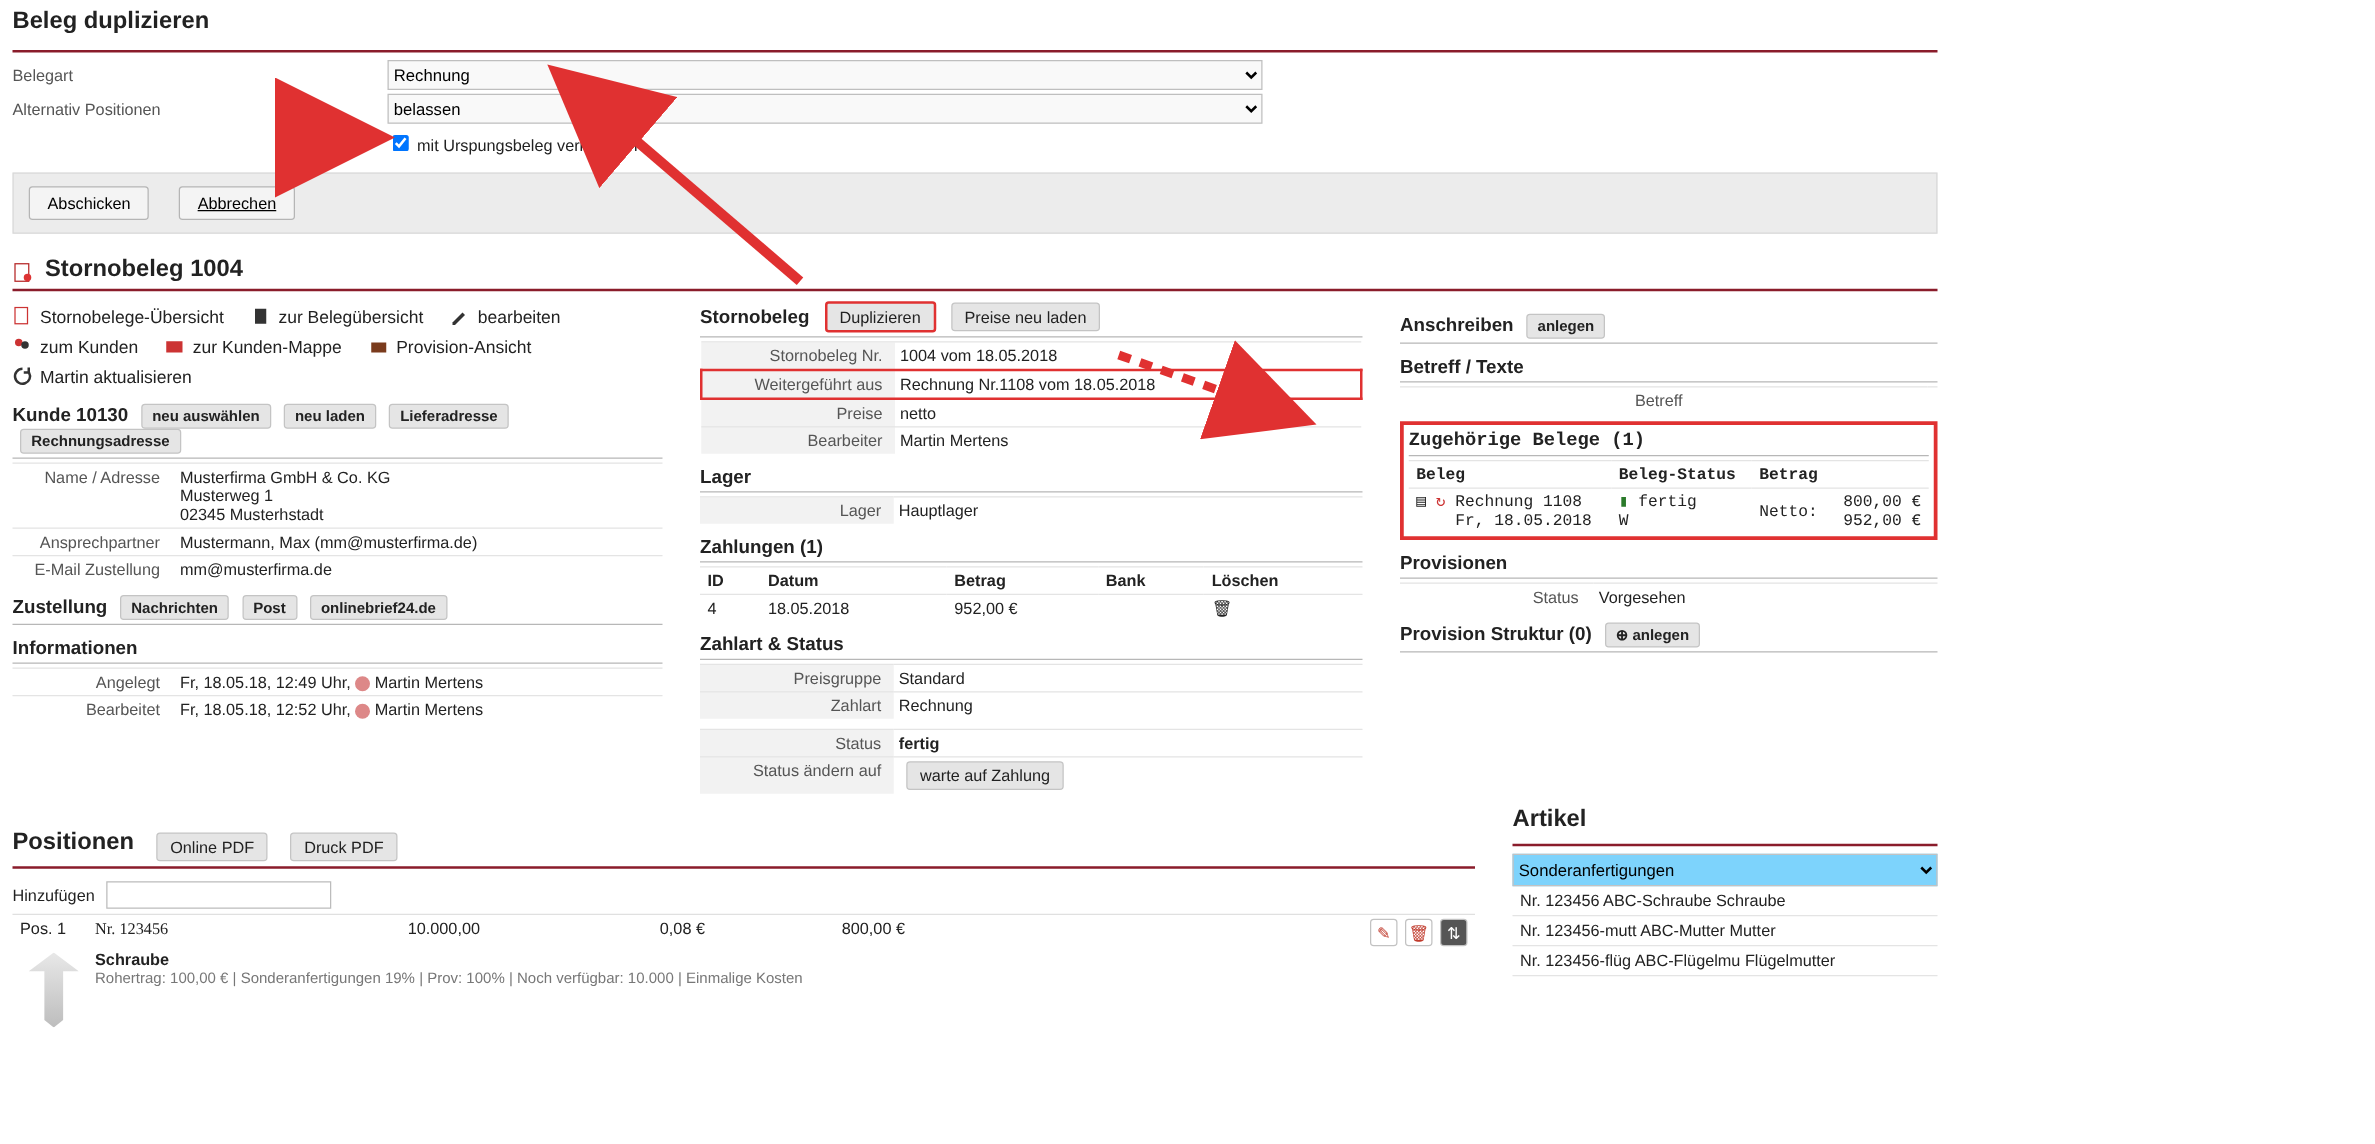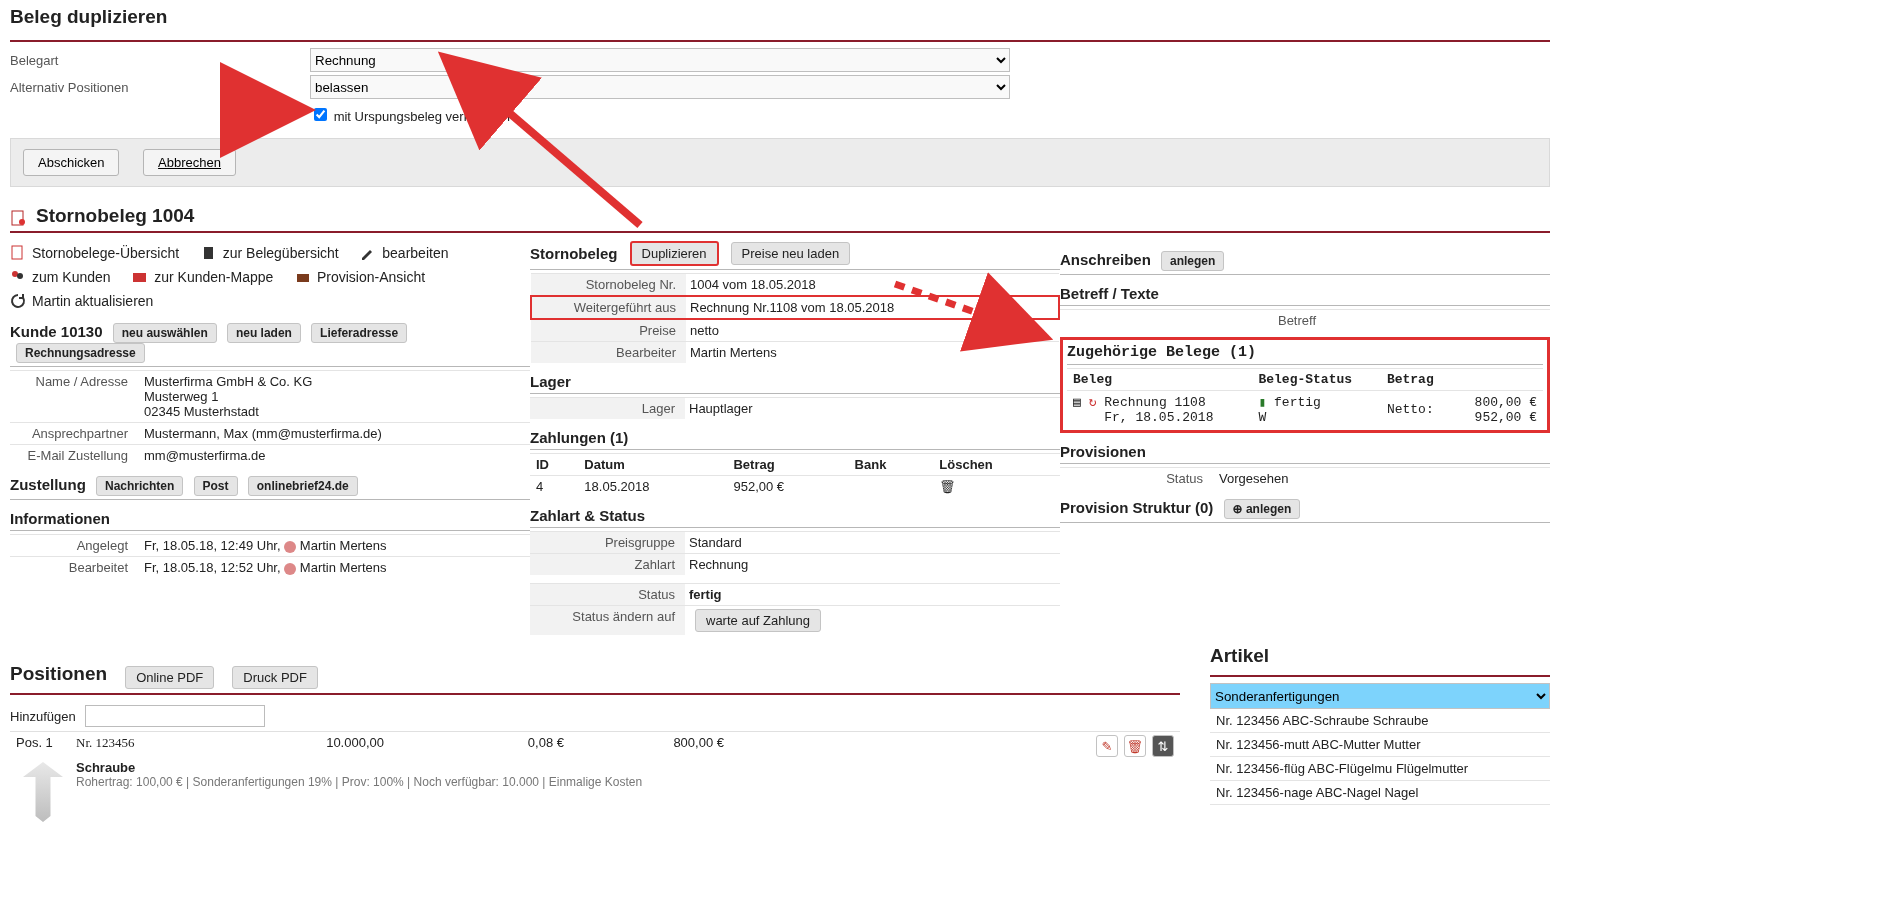--- a/index.html
+++ b/index.html
@@ -12,21 +12,21 @@
 
   
   .form-row { display:flex; align-items:center; margin:3px 0; }
   .form-row label { width:300px; color:#555; }
   select.field { width:700px; height:24px; background:#f9f9f9; border:1px solid #bfbfbf; }
   .chk { margin-left:300px; margin-top:6px; }
   .btnbar { background:#ececec; padding:10px 12px; margin-top:14px; border:1px solid #d9d9d9; }
   button.std { background:#f4f4f4; border:1px solid #b5b5b5; border-radius:3px; padding:5px 14px; font-size:13px; cursor:pointer; }
   button.std + button.std { margin-left:20px;text-decoration:underline; }
 
-  .cols { display:flex; margin-top:8px; }
+  .cols { display:flex; gap:30px; margin-top:8px; }
   .colA { width:520px; }
   .colB { width:530px; }
   .colC { flex:1; }
 
   .icolink { display:inline-flex; align-items:center; gap:6px; font-size:14px; margin:4px 18px 4px 0; cursor:pointer; }
   .ico { width:16px; height:16px; display:inline-block; }
 
   .sub-h { font-size:15px; font-weight:700; margin:10px 0 2px 0; }
   .pill { display:inline-block; background:#e5e5e5; border:1px solid #c4c4c4; border-radius:3px; padding:2px 8px; font-size:12px; margin-left:6px; cursor:pointer;}
   .pill.big { padding:3px 10px; font-size:13px; }
@@ -393,21 +393,20 @@
     </div>
 
     <div style="flex:1;">
       <h2 class="section" style="margin:0;">Artikel</h2>
       <div class="pos-hr"></div>
       <select class="art-sel"><option>Sonderanfertigungen</option></select>
       <div class="art-list">
         <div>Nr. 123456 ABC-Schraube Schraube</div>
         <div>Nr. 123456-mutt ABC-Mutter Mutter</div>
         <div>Nr. 123456-flüg ABC-Flügelmu Flügelmutter</div>
-        <div>Nr. 123456-nage ABC-Nagel Nagel</div>
       </div>
     </div>
   </div>
 
   <svg class="overlay" width="1560" height="760">
     <defs>
       <marker id="ah" markerWidth="12" markerHeight="12" refX="10" refY="6" orient="auto">
         <path d="M0 0 L12 6 L0 12 z" fill="#e03131"></path>
       </marker>
     </defs>

